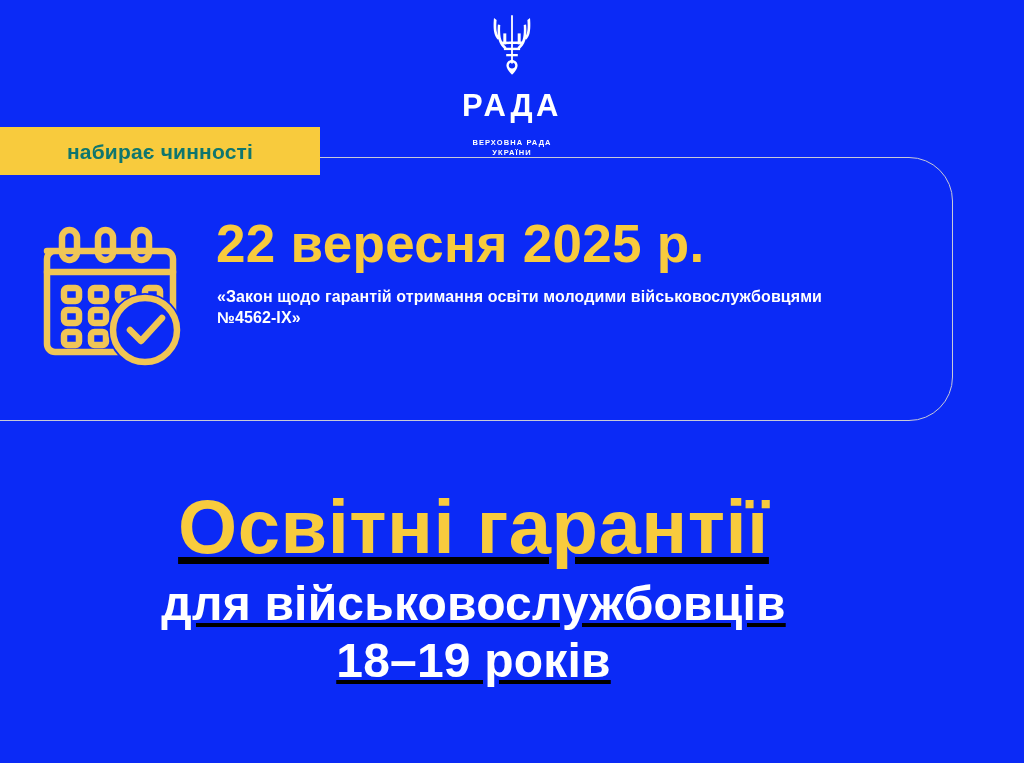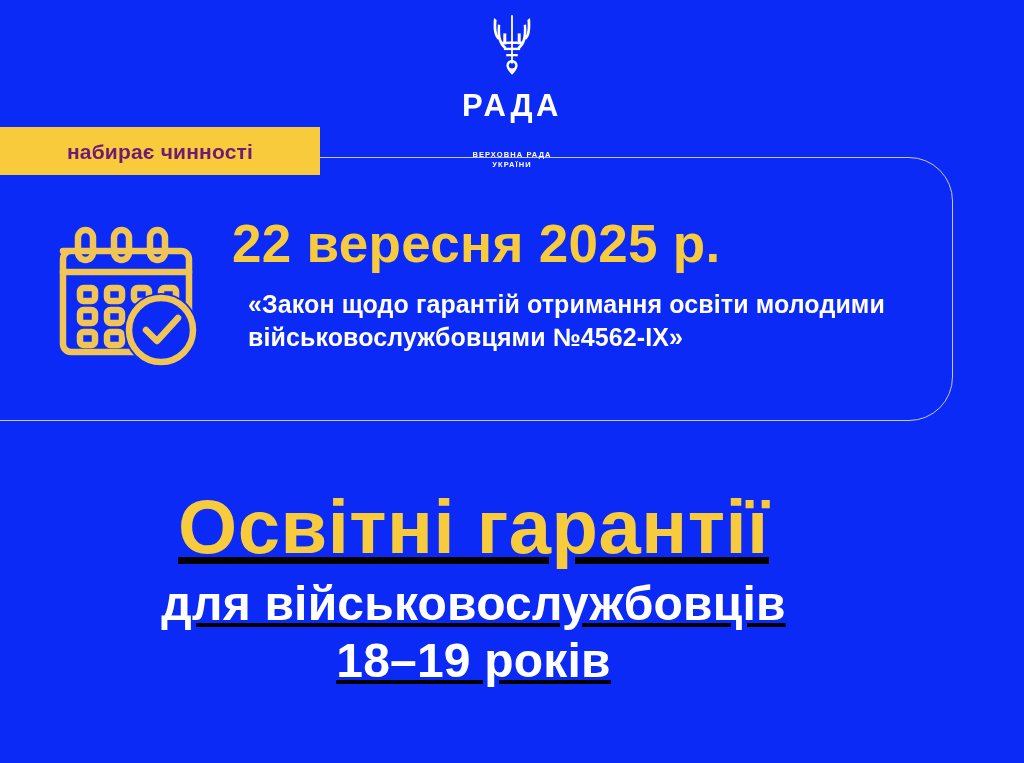--- a/index.html
+++ b/index.html
@@ -48,21 +48,21 @@
     margin-top: 2px;
     white-space: nowrap;
   }
   .logo-sub {
     color: #ffffff;
     font-size: 7.5px;
     font-weight: 700;
     letter-spacing: 1.1px;
     line-height: 1.35;
     text-align: center;
-    margin-top: 17px;
+    margin-top: 5px;
     white-space: pre-line;
   }
 
   
   .outline-card {
     position: absolute;
     left: -60px;
     top: 157px;
     width: 1013px;
     height: 264px;
@@ -79,31 +79,31 @@
     top: 127px;
     width: 320px;
     height: 48px;
     background: #f8cb3d;
     display: flex;
     align-items: center;
     justify-content: center;
     z-index: 3;
   }
   .status-badge-label {
-    color: #701a75;
+    color: #0f766e;
     font-size: 21px;
     font-weight: 700;
     letter-spacing: 0.2px;
     line-height: 1;
   }
 
   
   .law-row {
     position: absolute;
-    left: 52px;
+    left: 36px;
     top: 212px;
     width: 880px;
     display: flex;
     align-items: flex-start;
     gap: 28px;
     z-index: 2;
   }
   .calendar-icon {
     display: block;
     width: 152px;
@@ -119,25 +119,25 @@
     color: #f8cb3d;
     font-size: 53px;
     font-weight: 700;
     letter-spacing: 0.3px;
     line-height: 1.05;
     margin: 0 0 14px 0;
     white-space: nowrap;
   }
   .law-title {
     color: #ffffff;
-    font-size: 25px;
+    font-size: 16px;
     font-weight: 700;
     line-height: 1.33;
     letter-spacing: 0.1px;
-    margin: 16px;
+    margin: 1px;
     max-width: 660px;
   }
 
   
   .headline-block {
     position: absolute;
     left: 0;
     top: 488px;
     width: 947px;
     text-align: center;

